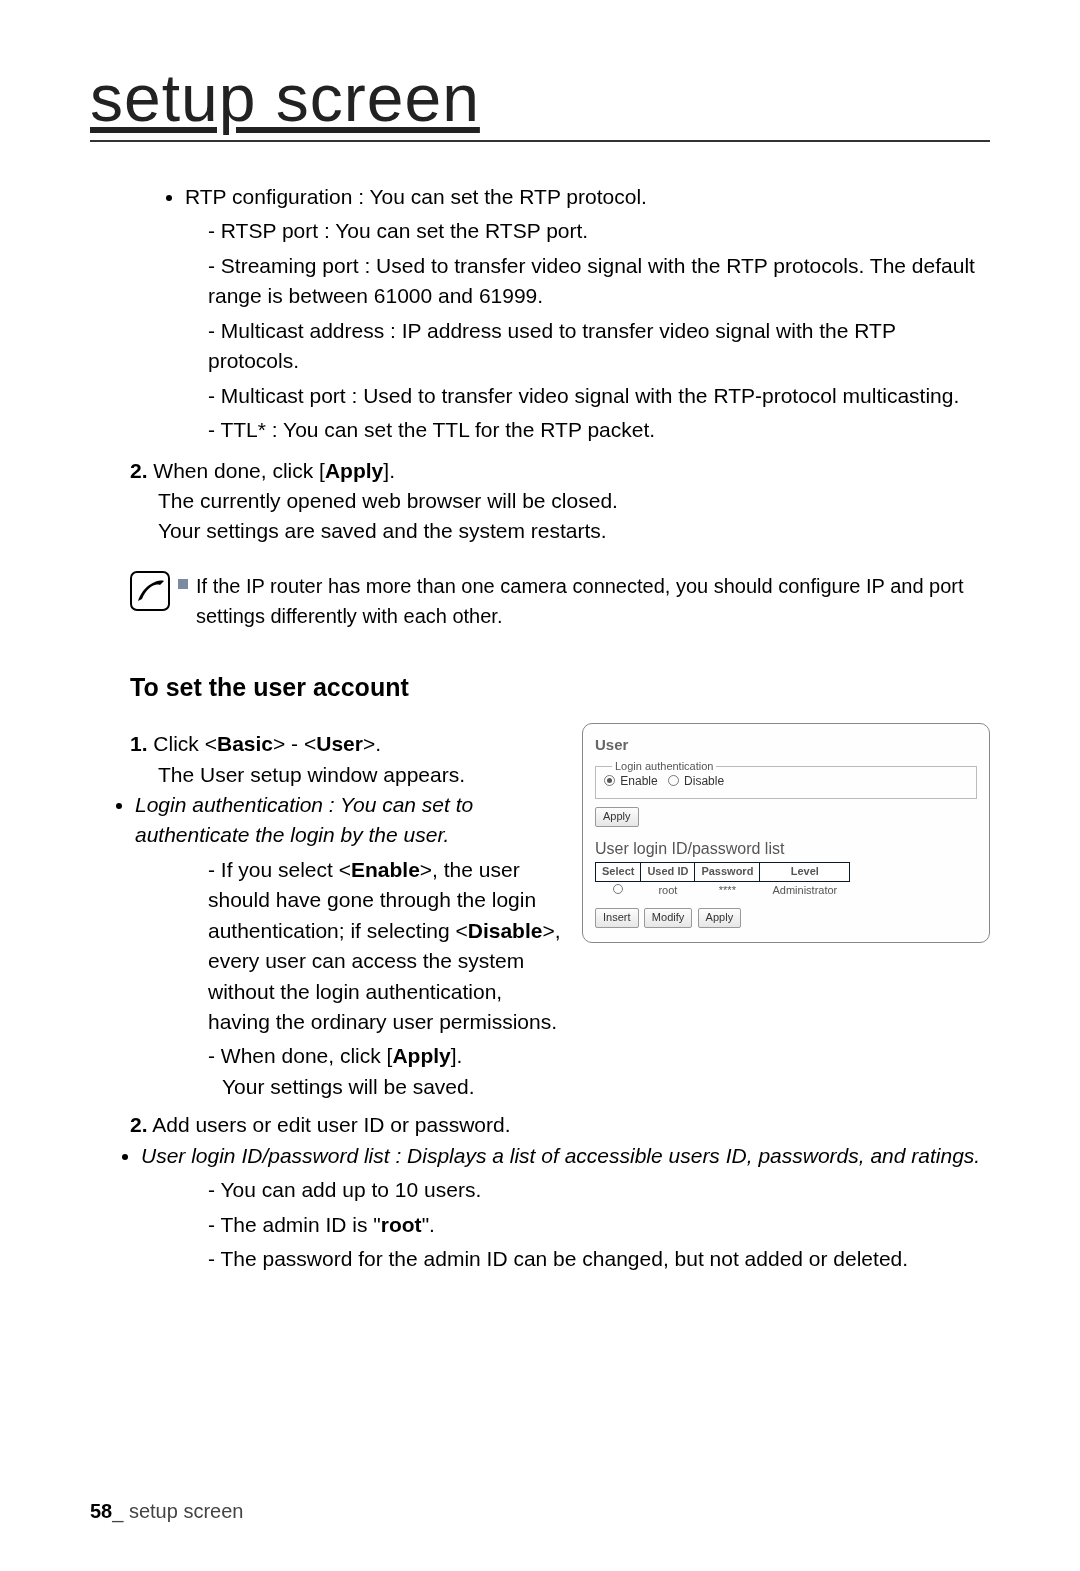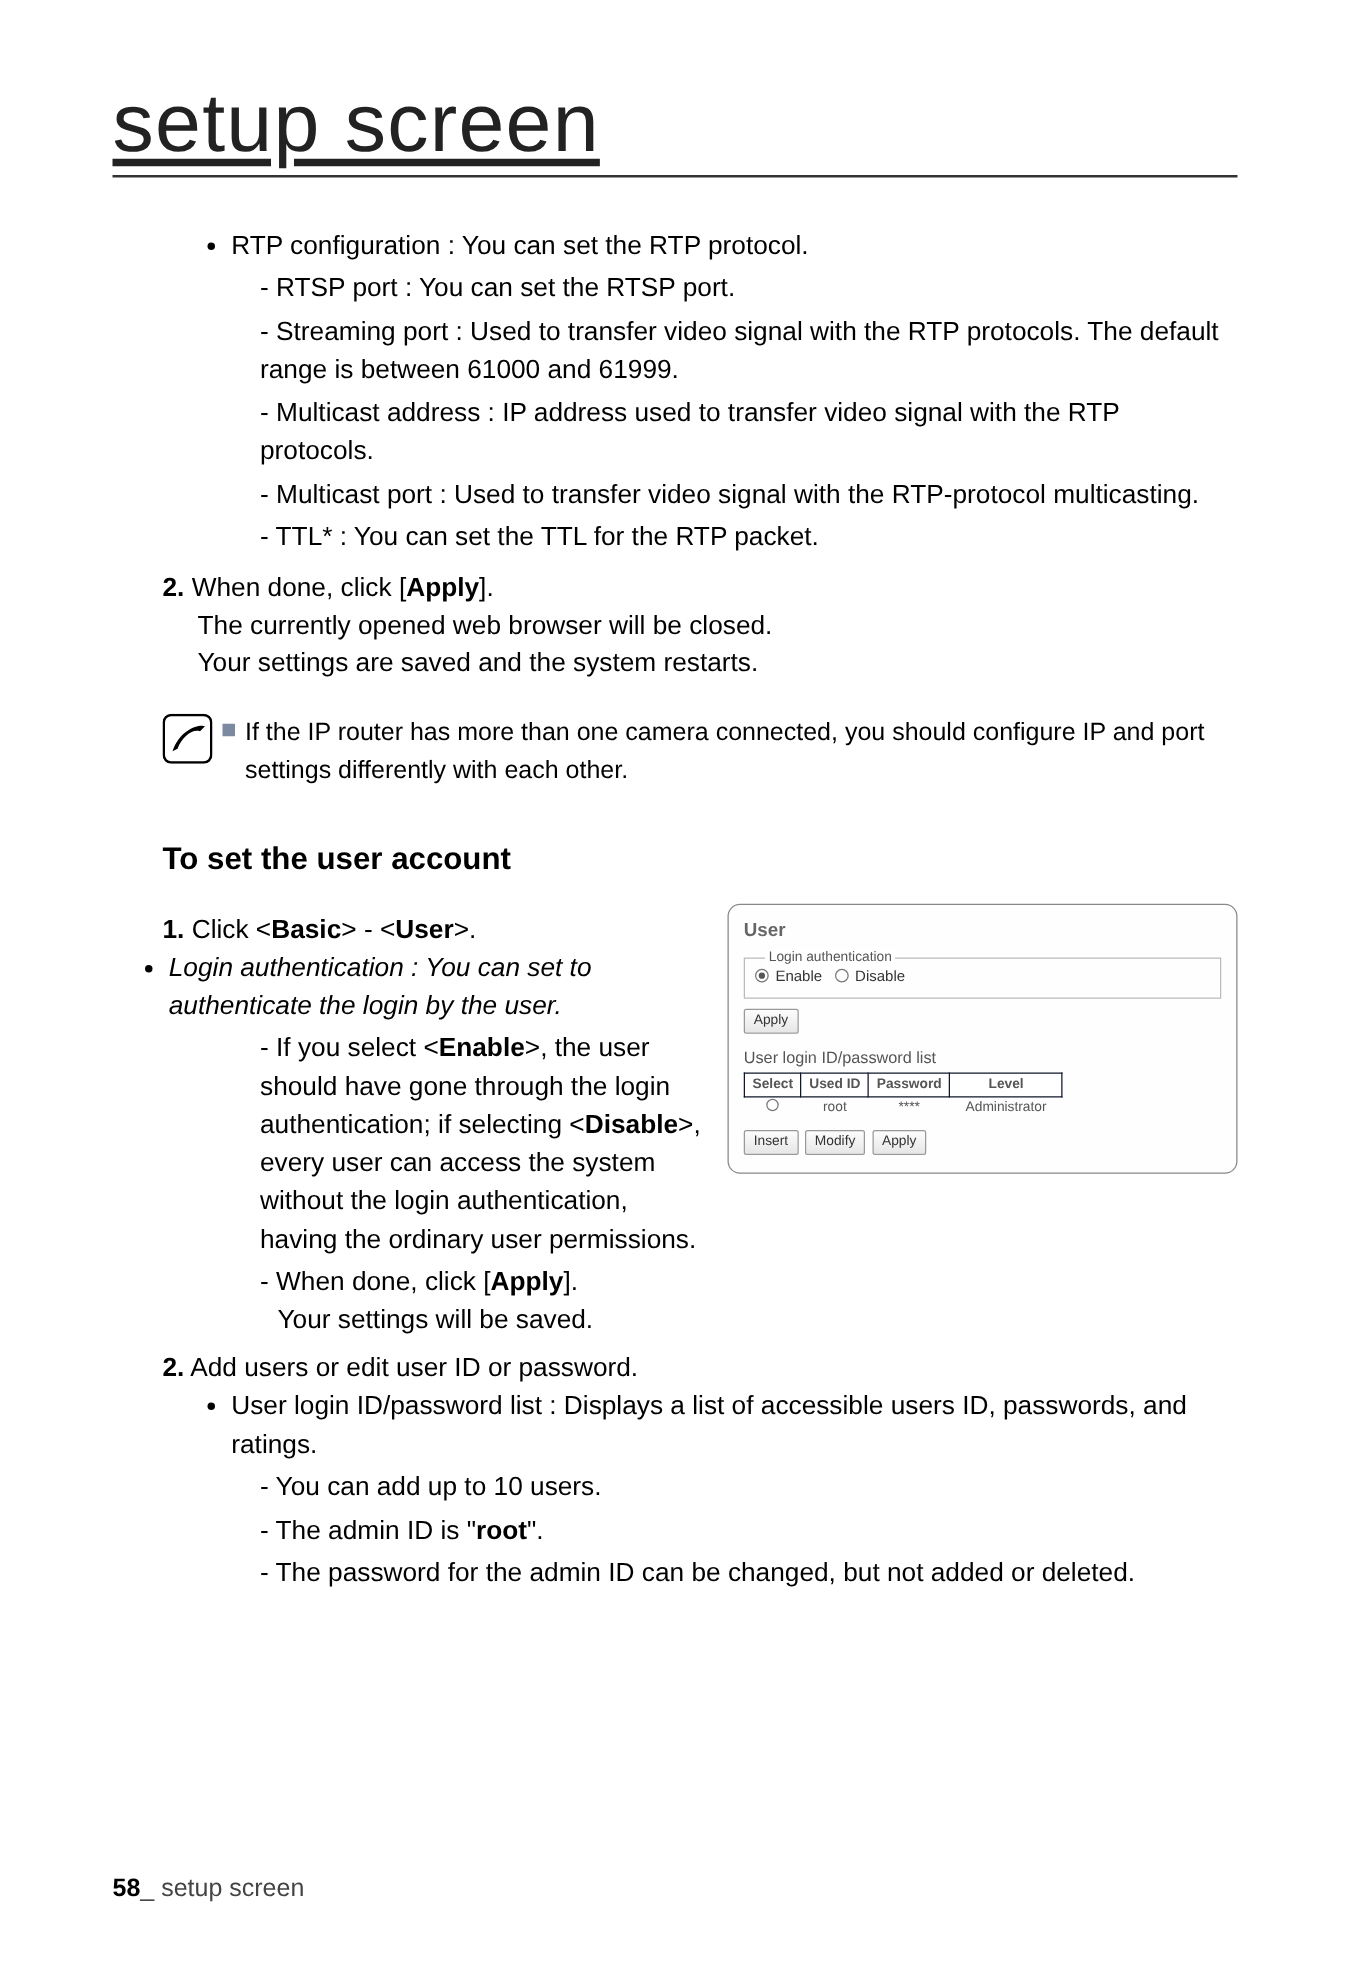--- a/index.html
+++ b/index.html
@@ -101,20 +101,21 @@
   </div>
 
   <div class="subheading">To set the user account</div>
 
   <div class="two-col">
     <div class="left">
       <div class="step">
         <span class="num">1.</span>
         <span>Click &lt;</span><span class="bold">Basic</span><span>&gt; - &lt;</span><span class="bold">User</span><span>&gt;.</span>
       </div>
+      <div style="margin-left:68px;">The User setup window appears.</div>
 
       <ul class="bullet" style="margin-left:45px;font-style:italic;">
         <li>Login authentication : You can set to authenticate the login by the user.</li>
       </ul>
       <div style="margin-left:118px;">
         - <span>If you select &lt;</span><span class="bold">Enable</span><span>&gt;, the user should have gone through the login authentication; if selecting &lt;</span><span class="bold">Disable</span><span>&gt;, every user can access the system without the login authentication, having the ordinary user permissions.</span>
       </div>
     </div>
 
     <div class="right">
@@ -126,21 +127,21 @@
             <span class="radio-dot checked"></span>
             <span>Enable</span>
             &nbsp;
             <span class="radio-dot"></span>
             <span>Disable</span>
           </div>
         </div>
         <span class="panel-btn">Apply</span>
 
         <div class="fieldset" style="margin-top:10px; border:none; padding:0;">
-          <div style="font-size:13px; color:#555; margin-bottom:2px;">User login ID/password list</div>
+          <div style="font-size:16px; color:#555; margin-bottom:2px;">User login ID/password list</div>
           <table class="user-table">
             <tbody>
                 <tr>
               <th>Select</th>
               <th>Used ID</th>
               <th>Password</th>
               <th style="min-width:90px;">Level</th>
             </tr>
             <tr>
               <td style="border:none;"><span class="sel-dot"></span></td>
@@ -163,21 +164,21 @@
   <div style="margin-left:118px; margin-top:4px;">
     - <span>When done, click [</span><span class="bold">Apply</span><span>].</span>
     <div style="margin-left:14px;">Your settings will be saved.</div>
   </div>
 
   <div class="step" style="margin-top:8px;">
     <span class="num">2.</span>
     <span>Add users or edit user ID or password.</span>
   </div>
 
-  <ul class="bullet" style="margin-left:95px;">
+  <ul class="bullet" style="margin-left:51px;font-style:italic;">
     <li>User login ID/password list : Displays a list of accessible users ID, passwords, and ratings.</li>
   </ul>
   <ul class="dash" style="margin-left:118px;">
     <li>You can add up to 10 users.</li>
     <li>
       <span>The admin ID is "</span><span class="bold">root</span><span>".</span>
     </li>
     <li>The password for the admin ID can be changed, but not added or deleted.</li>
   </ul>
 

